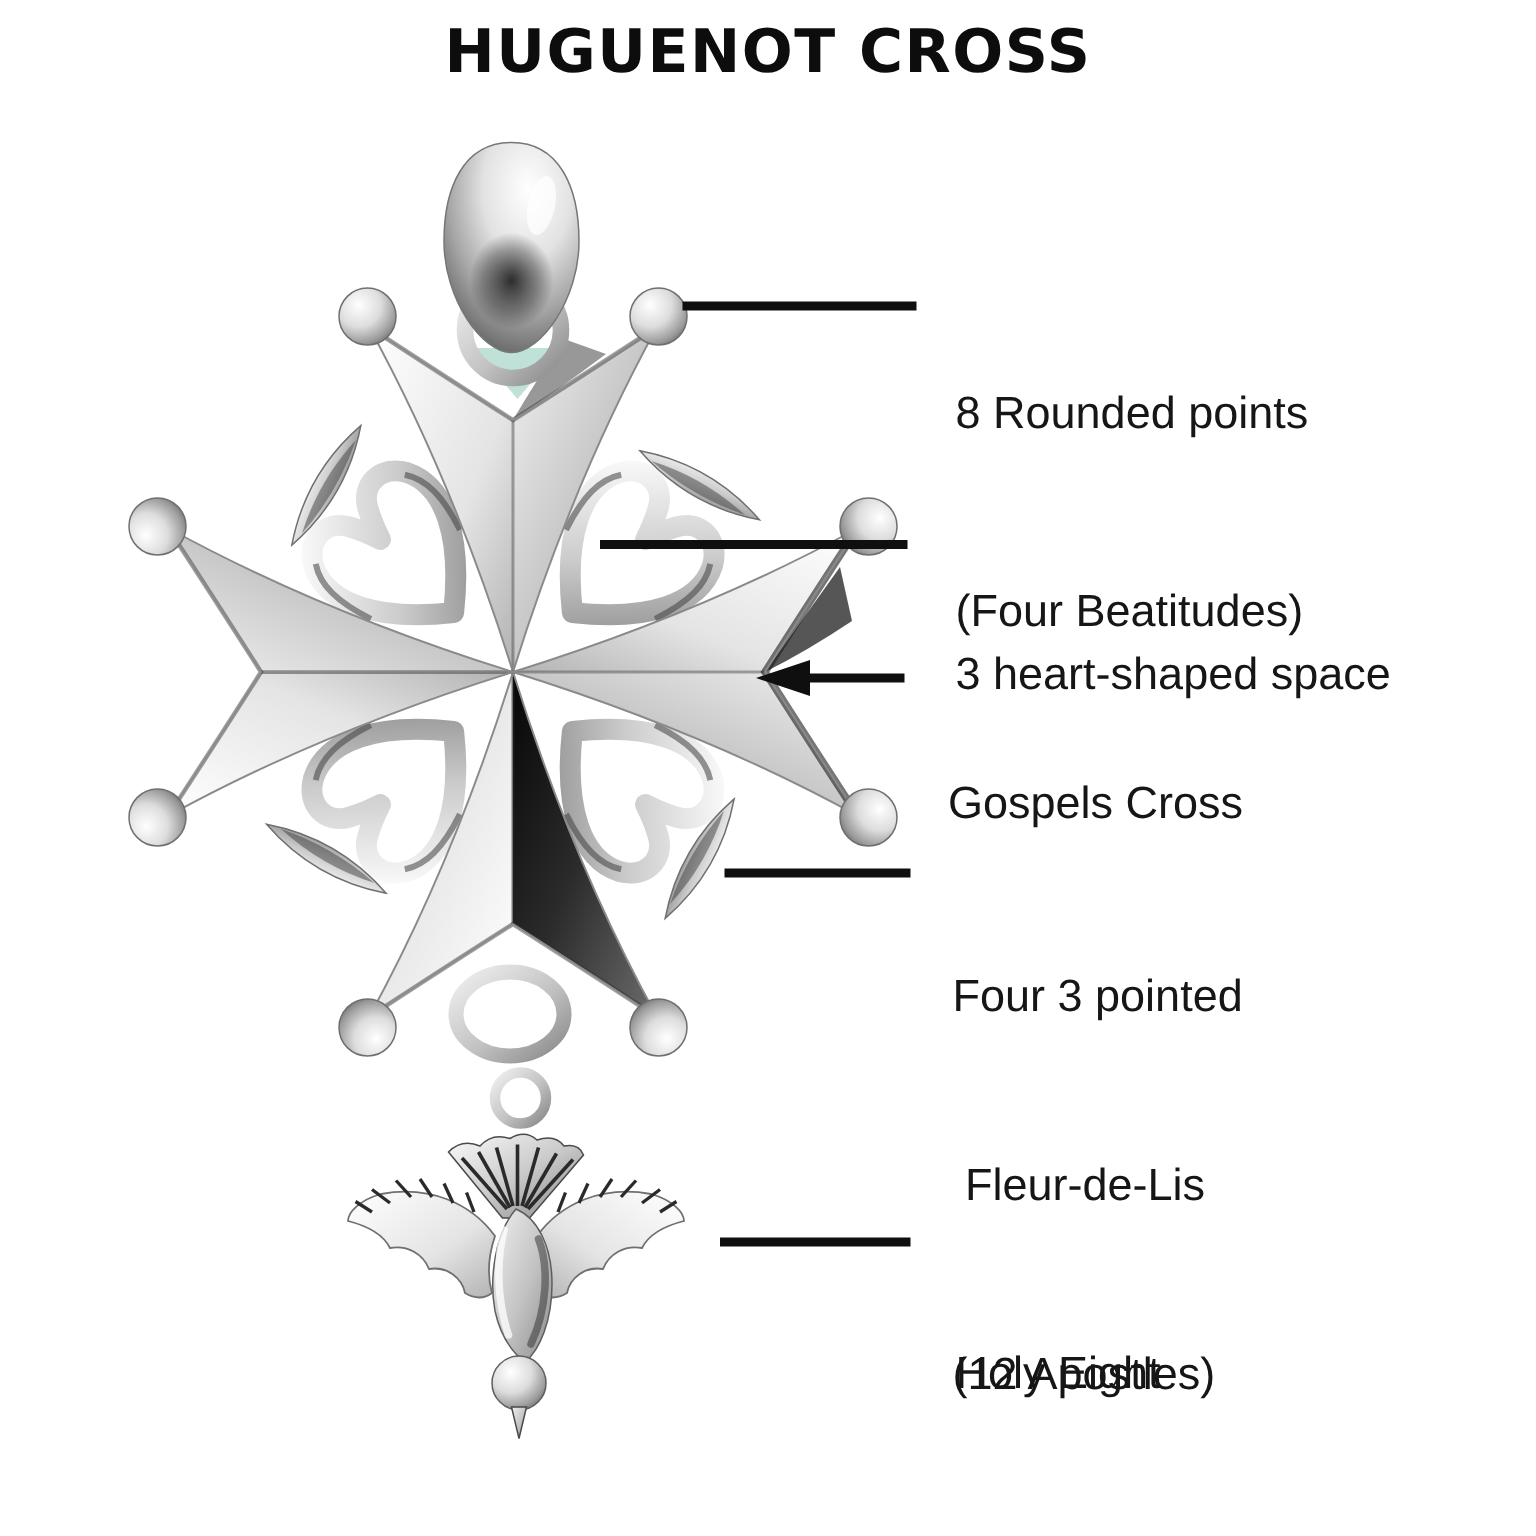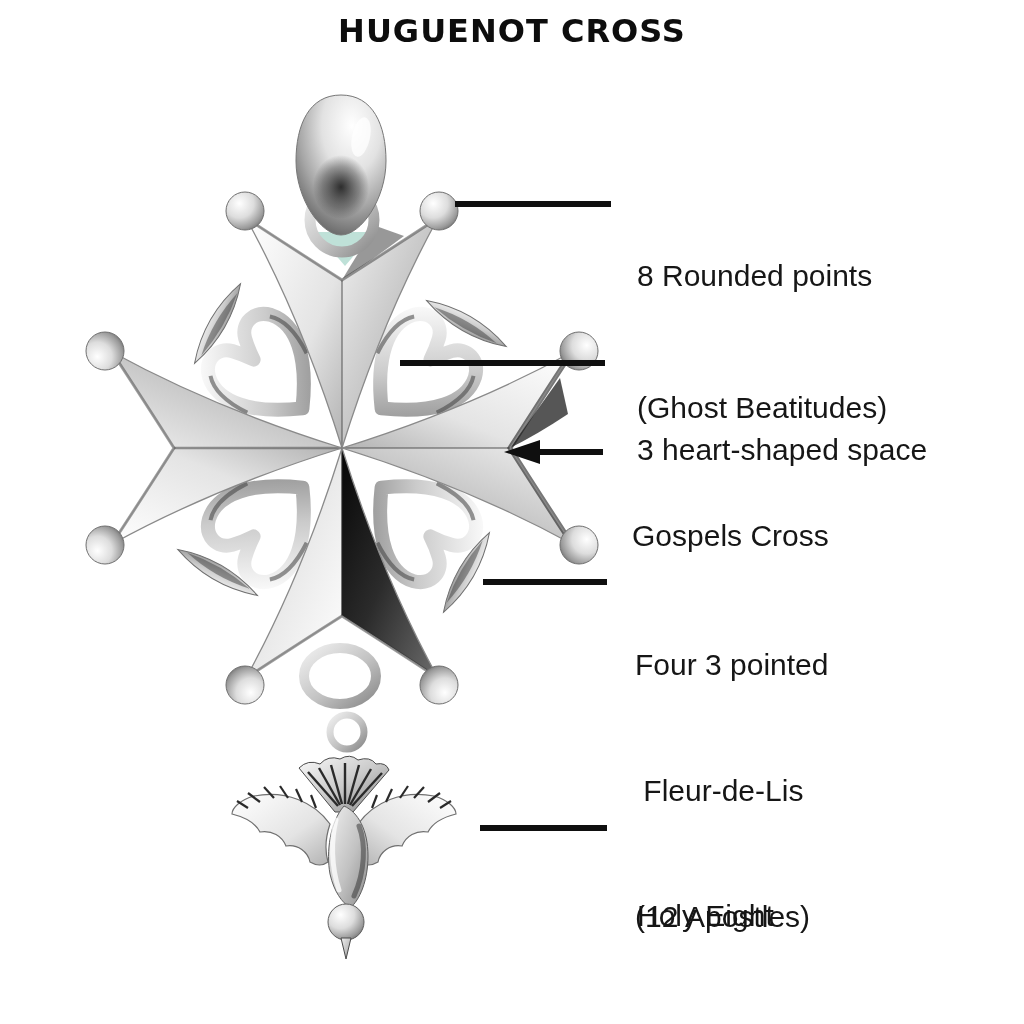--- a/index.html
+++ b/index.html
@@ -7,21 +7,21 @@
     width:1024px; height:1024px; position:relative; overflow:hidden;
     background:#ffffff;
     font-family:"Liberation Sans", sans-serif;
   }
   .stage { position:absolute; inset:0; }
   .title {
     position:absolute; top:12px; left:0; width:1024px;
     text-align:center;
     font-family:"DejaVu Sans", sans-serif;
     font-weight:bold;
-    font-size:32px;
+    font-size:40px;
     letter-spacing:1px;
     color:#0d0d0d;
     white-space:pre;
   }
   svg.art { position:absolute; left:0; top:0; }
   .label {
     position:absolute;
     color:#161616;
     font-weight:normal;
     font-size:30px;
@@ -222,21 +222,21 @@
   <div class="lline" style="left:400px; top:360px; width:205px;"></div>
   <div class="arrowhead" style="left:504px; top:440px;"></div>
   <div class="lline" style="left:538px; top:449px; width:65px;"></div>
   <div class="lline" style="left:483px; top:579px; width:124px;"></div>
   <div class="lline" style="left:480px; top:825px; width:127px;"></div>
 
   <div class="title">HUGUENOT CROSS</div>
 
   <div class="label" style="left:637px; top:166px;">
     <div>8 Rounded points</div>
-    <div>(Ghost Beatitudes)</div>
+    <div>(Four Beatitudes)</div>
   </div>
 
   <div class="label" style="left:637px; top:340px;">
     <div>3 heart-shaped space</div>
   </div>
 
   <div class="label" style="left:632px; top:426px;">
     <div>Gospels Cross</div>
   </div>
 

